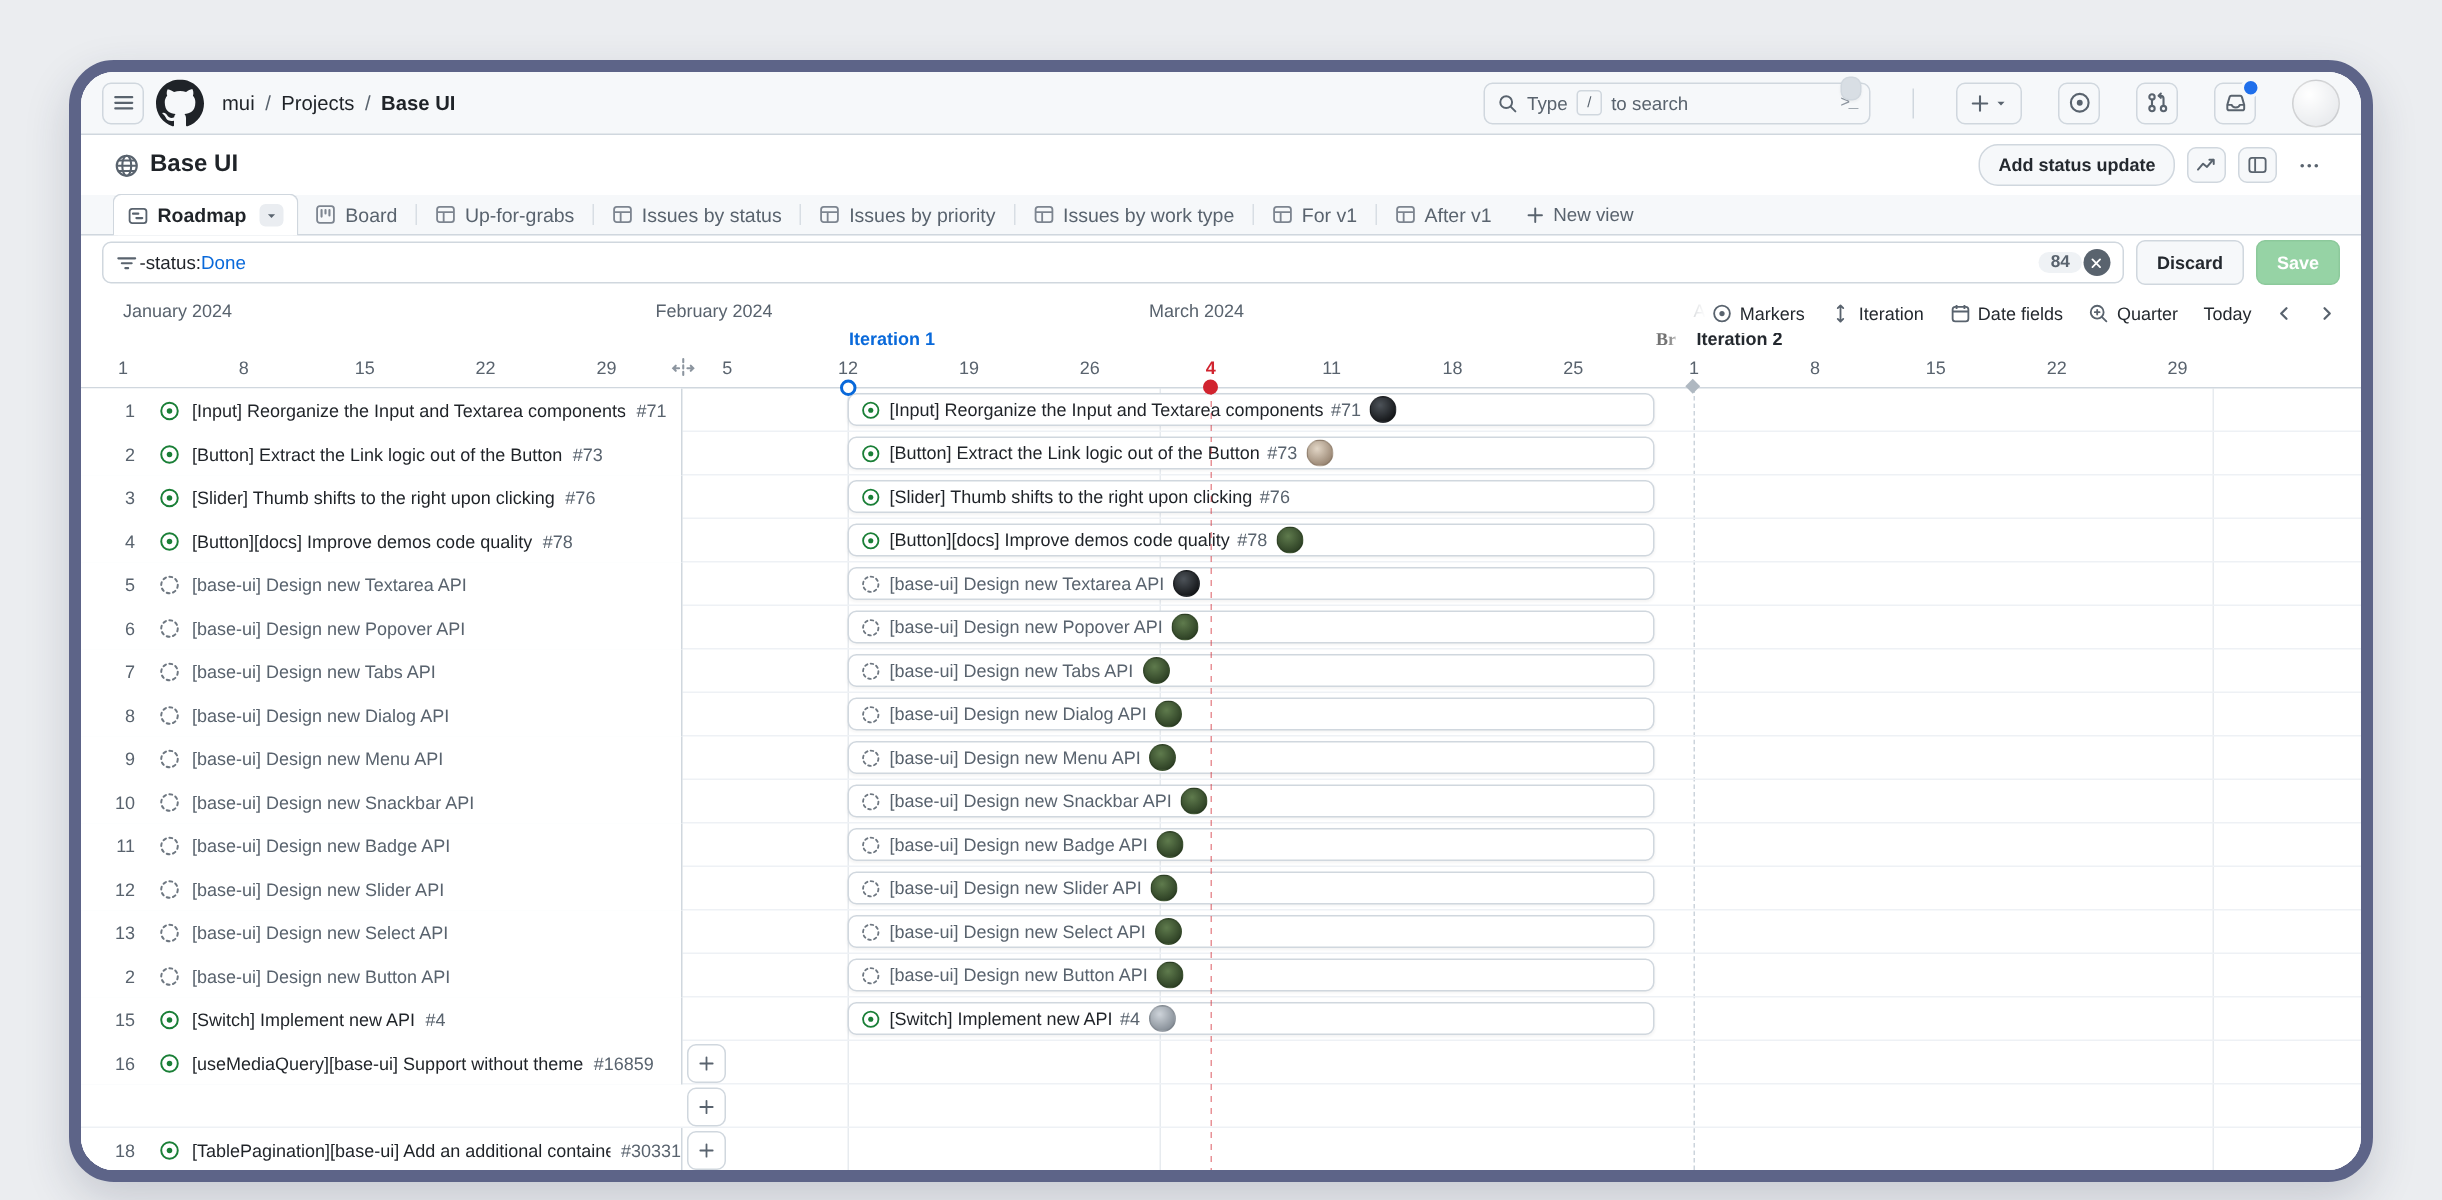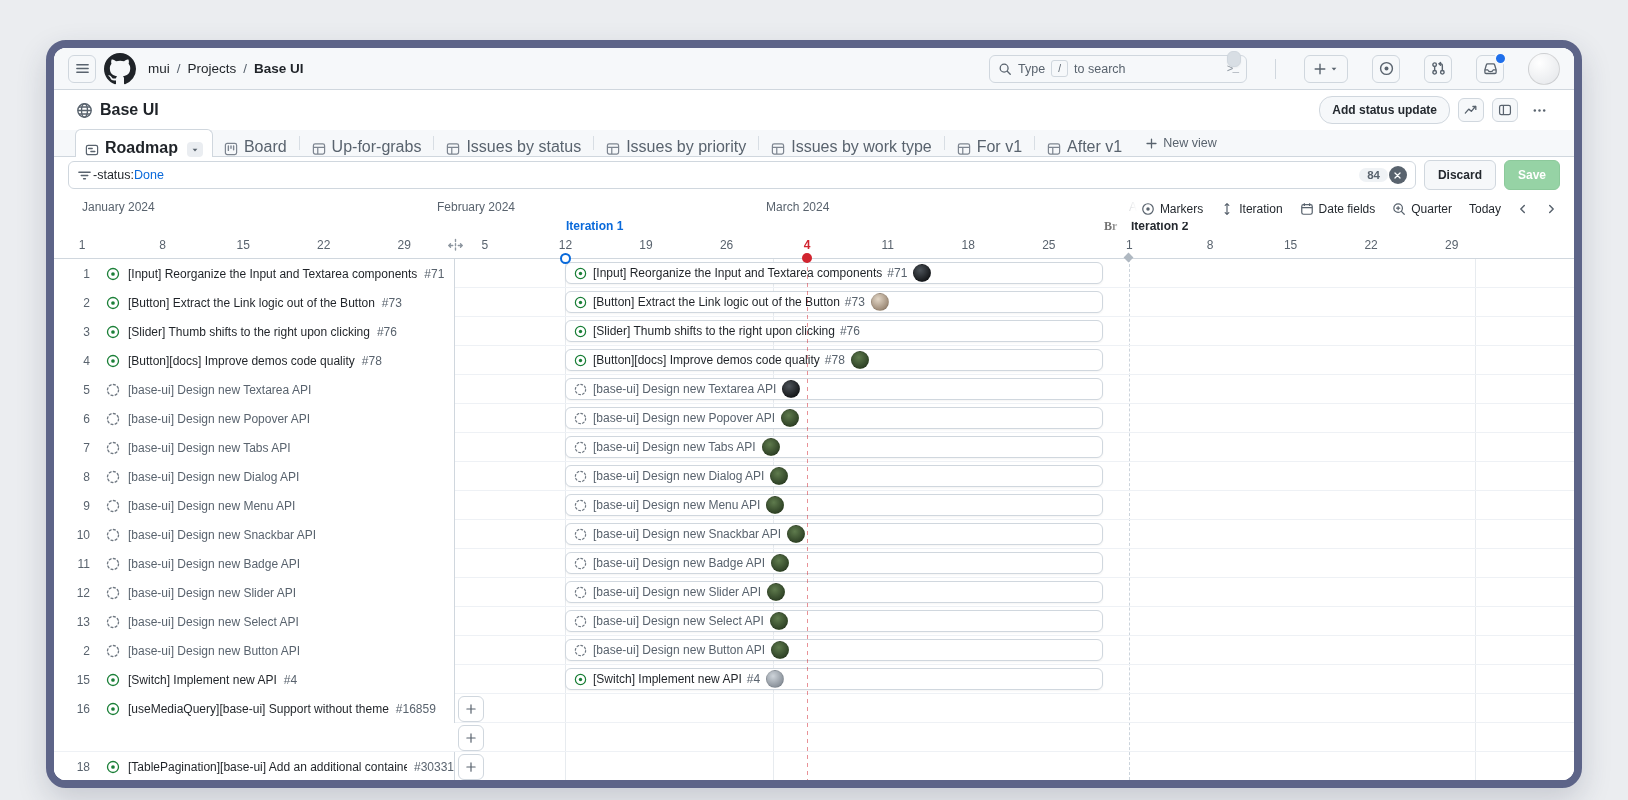--- a/index.html
+++ b/index.html
@@ -1,18 +1,18 @@
 <!DOCTYPE html>
 <html><head>
 <meta charset="utf-8">
 <style>
   html,body{margin:0;padding:0;background:#ebedf0;font-family:"Liberation Sans",sans-serif;}
   .stage{position:relative;width:1628px;height:800px;background:#ebedf0;overflow:hidden;}
   .window{position:absolute;left:46px;top:40px;width:1536px;height:748px;box-sizing:border-box;
-    border:8px solid #5d6488;border-radius:20px;background:#fff;overflow:hidden;
+    border:8px solid #5d6488;border-radius:30px;background:#fff;overflow:hidden;
     box-shadow:0 12px 30px rgba(40,45,70,.18);}
   .win-inner{position:relative;width:1520px;height:732px;background:#fff;display:flex;flex-direction:column;}
 
   
   .topbar{height:42px;flex:0 0 42px;background:#f6f8fa;border-bottom:1px solid #d0d7de;
     display:flex;align-items:center;gap:8px;padding:0 14px;box-sizing:border-box;}
   .iconbtn{display:flex;align-items:center;justify-content:center;border:1px solid #d0d7de;
     border-radius:6px;background:#f6f8fa;color:#59636e;cursor:pointer;box-sizing:border-box;}
   .iconbtn.borderless{border-color:transparent;background:transparent;}
   .hamburger{width:28px;height:28px;}
@@ -44,21 +44,21 @@
   .proj-icon{width:17px;height:17px;color:#59636e;display:flex;margin-right:7px;}
   .proj-name{font-size:16px;font-weight:700;color:#1f2328;}
   .title-right{margin-left:auto;display:flex;align-items:center;gap:8px;}
   .pillbtn{height:26px;border:1px solid #d0d7de;background:#f6f8fa;border-radius:13px;
     display:flex;align-items:center;padding:0 12px;font-size:12px;font-weight:700;color:#24292f;cursor:pointer;}
   .smsq{width:26px;height:24px;}
 
   
   .tabstrip{height:27px;flex:0 0 27px;background:#f6f8fa;border-bottom:1px solid #d0d7de;
     display:flex;align-items:flex-end;padding:0 0 0 21px;box-sizing:border-box;position:relative;}
-  .tab{display:flex;align-items:flex-end;gap:6px;font-size:16px;color:#59636e;padding:0 11px;
+  .tab{display:flex;align-items:center;gap:6px;font-size:13px;color:#59636e;padding:0 11px;
     height:26px;cursor:pointer;white-space:nowrap;}
   .tab .ticon{width:14px;height:14px;display:flex;color:#7d8590;}
   .tab.active{background:#fff;border:1px solid #d0d7de;border-bottom:none;border-radius:6px 6px 0 0;
     height:27px;margin-bottom:-1px;color:#1f2328;font-weight:700;position:relative;z-index:2;padding:0 9px;}
   .tab.active .ticon{color:#59636e;}
   .tab-caret{width:16px;height:15px;background:#eaedf1;border-radius:4px;display:flex;align-items:center;
     justify-content:center;color:#59636e;margin-left:3px;}
   .tab-caret svg{width:10px;height:10px;}
   .tabsep{width:1px;height:14px;background:#d8dee4;margin:0 1px 6px 1px;}
   .newview{display:flex;align-items:center;gap:5px;font-size:12.5px;color:#59636e;padding:0 12px;height:26px;cursor:pointer;}

